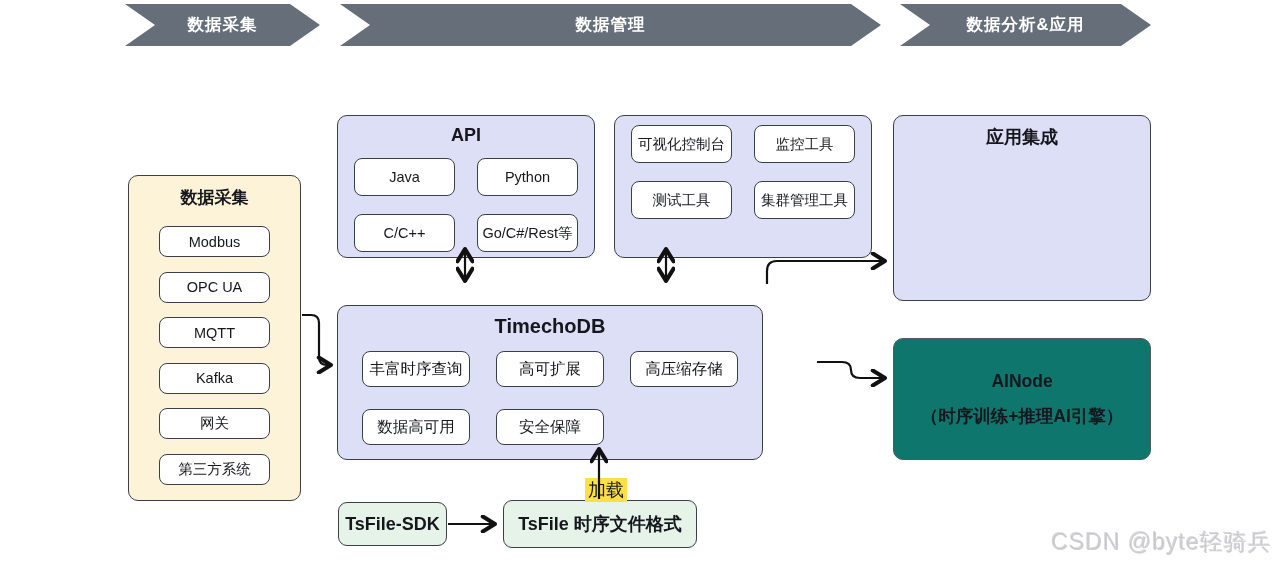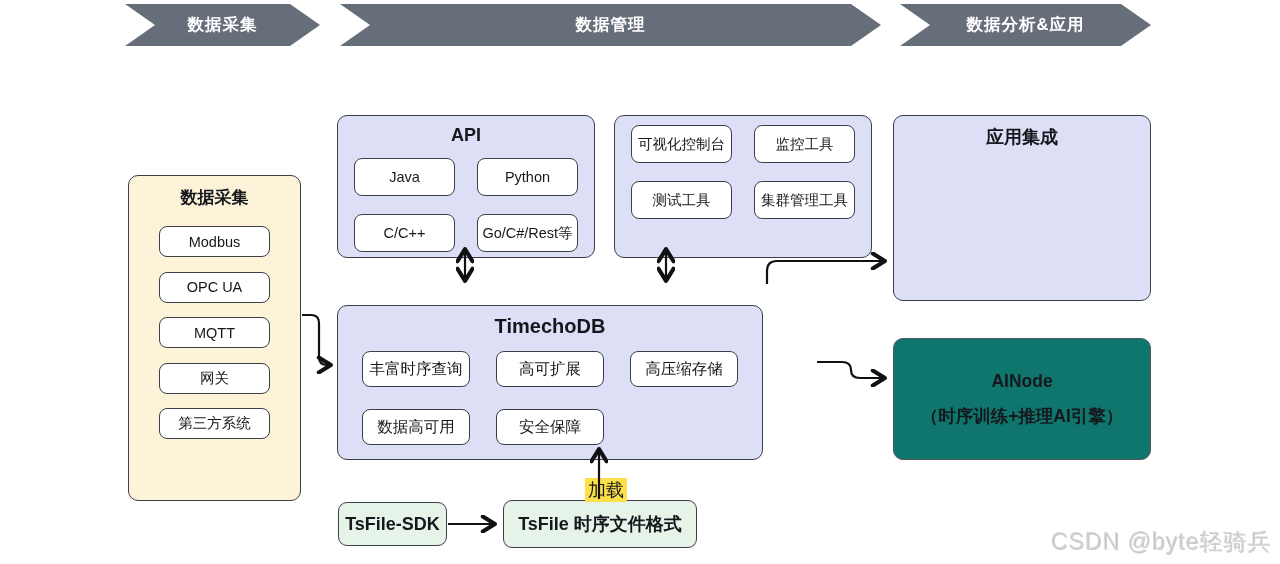--- a/index.html
+++ b/index.html
@@ -73,20 +73,21 @@
   <div class="banner" id="banner3">
     <span>数据分析&amp;应用</span>
   </div>
 
   <div class="panel" id="collect">
     <div class="panel-title">数据采集</div>
     <div class="col">
       <div class="chip">Modbus</div>
       <div class="chip">OPC UA</div>
       <div class="chip">MQTT</div>
+      <div class="chip">Kafka</div>
       <div class="chip">网关</div>
       <div class="chip">第三方系统</div>
     </div>
   </div>
 
   <div class="panel purple" id="api">
     <div class="panel-title">API</div>
     <div class="grid2">
       <div class="chip">Java</div>
       <div class="chip">Python</div>

